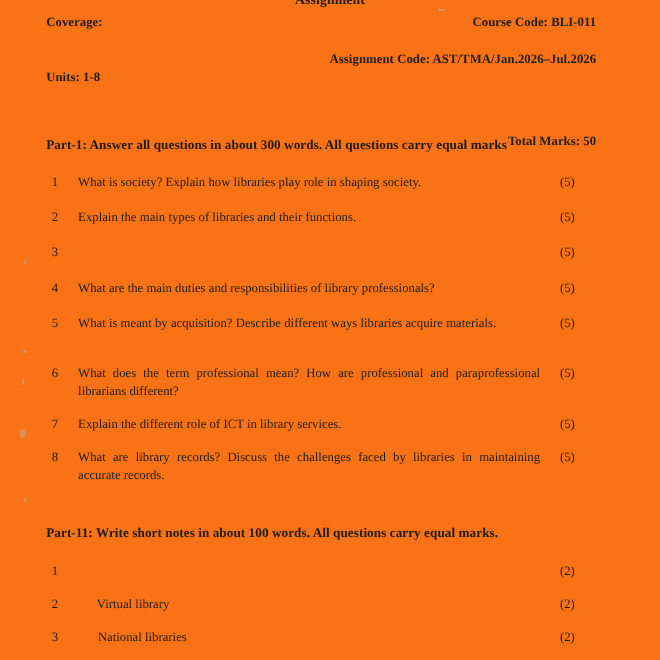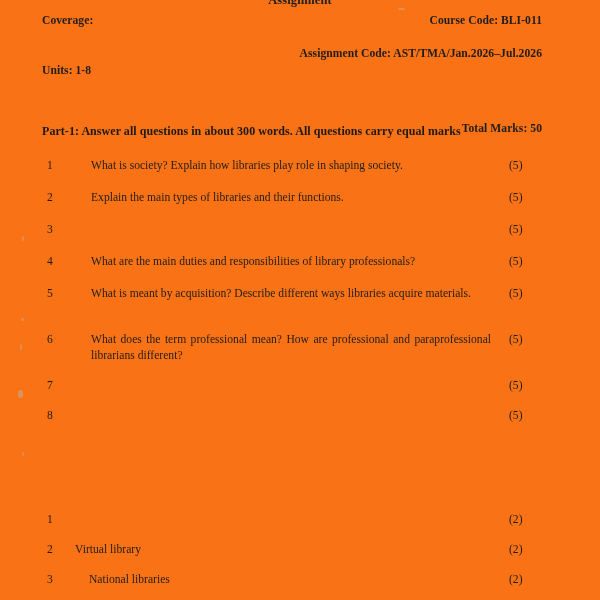--- a/index.html
+++ b/index.html
@@ -87,40 +87,40 @@
   }
   .q-num {
     position: absolute;
     left: 0;
     top: 0;
     width: 20px;
     text-align: left;
     font-size: 11.6px;
   }
   .q-body {
-    margin-left: 44px;
+    margin-left: 24px;
     margin-right: 48px;
     text-align: justify;
     text-justify: inter-word;
   }
   .q-body.plain {
     text-align: left;
   }
   .q-marks {
     position: absolute;
     right: 0;
     top: 0;
     width: 30px;
     text-align: left;
     font-size: 11.6px;
   }
 
   
   .s-row .q-body { margin-left: 42px; text-align: left; }
-  .s-row.extra-indent .q-body { margin-left: 28px; }
+  .s-row.extra-indent .q-body { margin-left: 41px; }
 
   
   .speck {
     position: absolute;
     background: #b9b4b0;
     border-radius: 50%;
     opacity: .5;
   }
 </style>
 </head>
@@ -171,28 +171,31 @@
   </div>
 
   <div class="q-row" style="top:332px">
     <span class="q-num">6</span>
     <div class="q-body">What does the term professional mean? How are professional and paraprofessional librarians different?</div>
     <span class="q-marks">(5)</span>
   </div>
 
   <div class="q-row" style="top:378px">
     <span class="q-num">7</span>
+    <div class="q-body plain">Explain the different role of ICT in library services.</div>
     <span class="q-marks">(5)</span>
   </div>
 
   <div class="q-row" style="top:408px">
     <span class="q-num">8</span>
-    <span class="q-marks">(5)</span>
-  </div>
-
+    <div class="q-body">What are library records? Discuss the challenges faced by libraries in maintaining accurate records.</div>
+    <span class="q-marks">(5)</span>
+  </div>
+
+  <div class="part-heading part2-heading">Part-11: Write short notes in about 100 words. All questions carry equal marks.</div>
 
   <div class="q-row s-row" style="top:512px">
     <span class="q-num">1</span>
     <span class="q-marks">(2)</span>
   </div>
 
   <div class="q-row s-row extra-indent" style="top:542px">
     <span class="q-num">2</span>
     <div class="q-body">Virtual library</div>
     <span class="q-marks">(2)</span>

